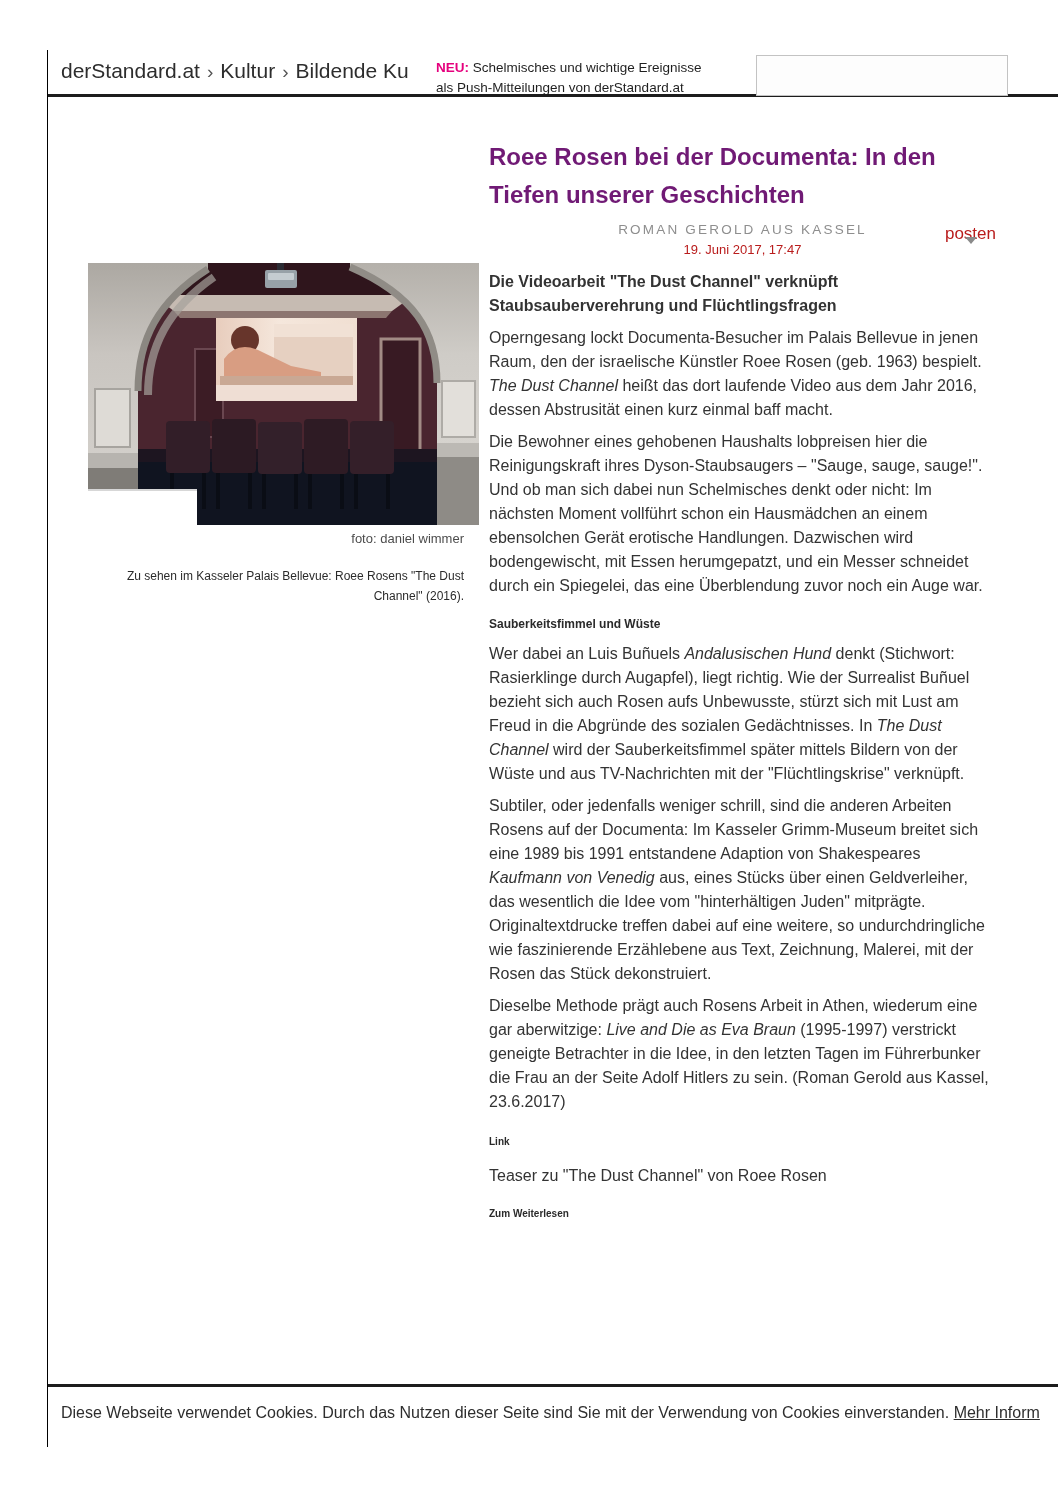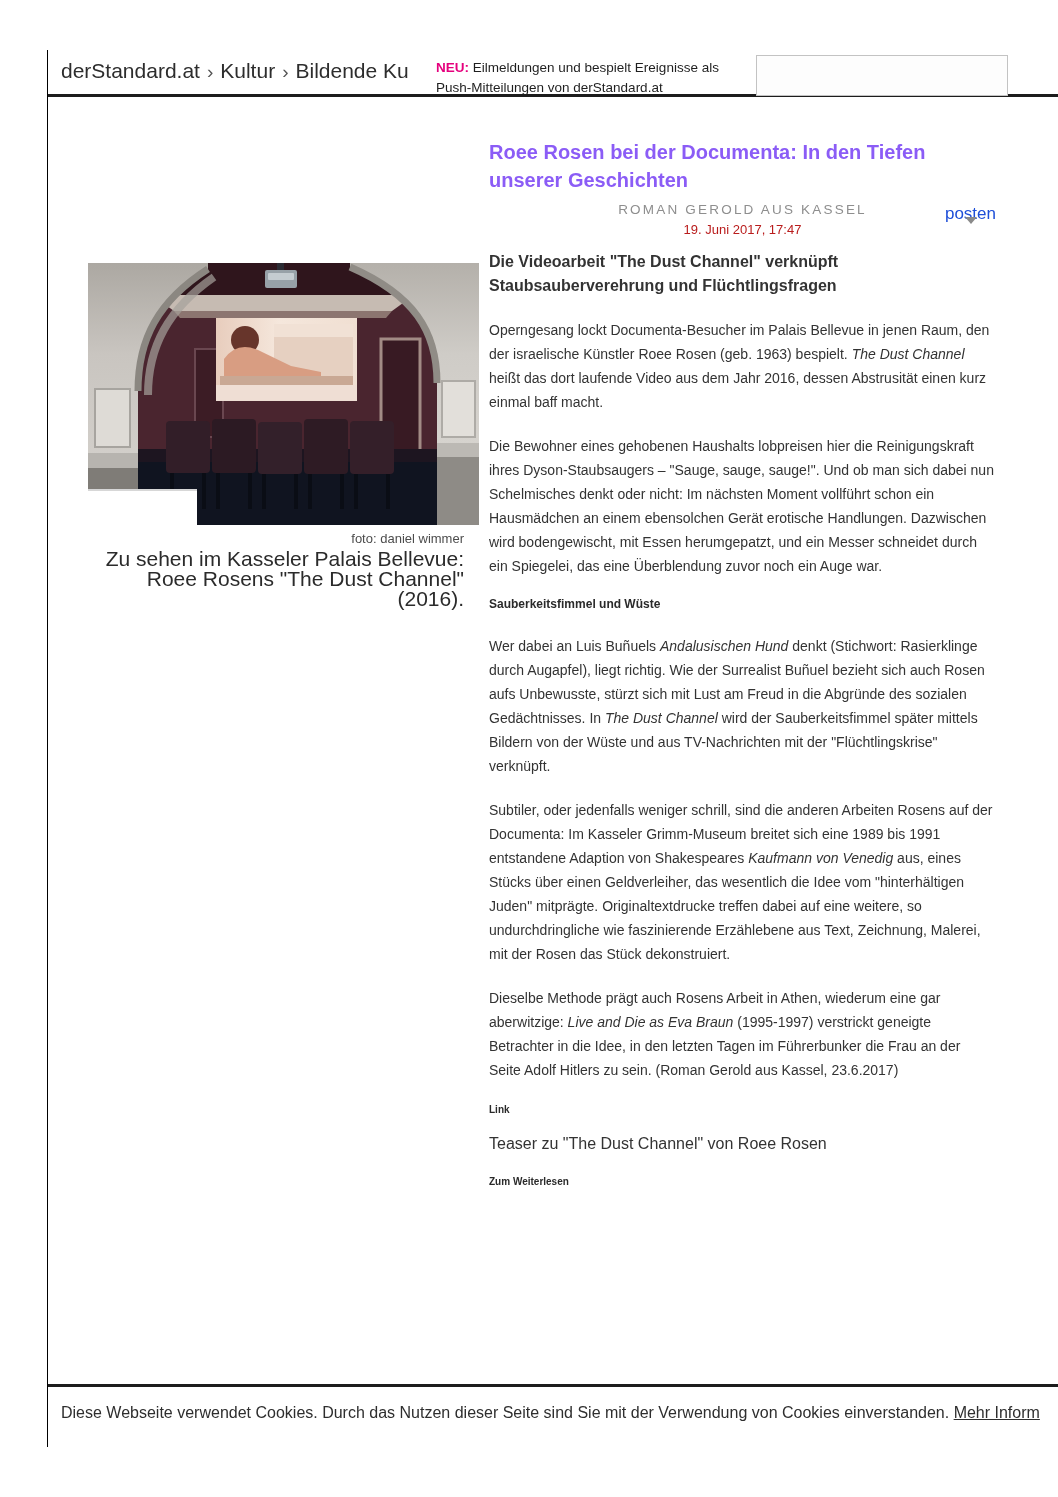--- a/index.html
+++ b/index.html
@@ -14,54 +14,54 @@
   .crumbs a { color:#2d2d2d; text-decoration:none; cursor:pointer; }
   .crumbs .sep { color:#555; margin:0 7px; font-size:19px; }
   .push { position:absolute; left:388px; top:8px; width:284px; font-size:13.5px; line-height:20px; color:#1f1f1f; cursor:pointer; }
   .neu { color:#e5007d; font-weight:bold; }
   .hdr-box { position:absolute; left:708px; top:5px; width:252px; height:41px; border:1px solid #c3c3c3; background:#fdfdfd; }
 
   
   .figure { position:absolute; left:25px; top:213px; width:391px;padding-left:15px; }
   .figure svg { display:block; cursor:pointer; }
   .credit { text-align:right; font-size:13px; color:#4c4c4c; margin-top:6px; }
-  .caption { text-align:right; font-size:21px; line-height:20px; color:#2b2b2b; margin-top:3px; }
+  .caption { text-align:right; font-size:12px; line-height:20px; color:#2b2b2b; margin-top:20px; }
 
   
   .article { position:absolute; left:441px; top:88px; width:507px; color:#333; }
-  h1.title { font-size:20px; line-height:28px; color:#8b5cf6; font-weight:bold; }
+  h1.title { font-size:24px; line-height:38px; color:#701a75; font-weight:bold; }
   .meta { margin-top:8px; position:relative;text-align:center; }
   .byline { font-size:13.5px; letter-spacing:2.2px; color:#8e8e8e; line-height:16px; }
   .date { font-size:13px; color:#b91c1c; margin-top:4px; line-height:16px; }
   .share { position:absolute; right:0; top:2px; cursor:pointer; }
-  .share-label { font-size:17px; color:#1d4ed8; display:block; }
+  .share-label { font-size:17px; color:#b91c1c; display:block; }
   .share-caret { width:0; height:0; border-left:6px solid transparent; border-right:6px solid transparent;
                  border-top:7px solid #8a8a8a; margin-top:4px; margin-left:2px; }
   .lead { margin-top:12px; font-weight:bold; font-size:16px; line-height:24px; }
-  p.body { margin-top:20px; font-size:14px; line-height:24px; }
+  p.body { margin-top:8px; font-size:16px; line-height:24px; }
   h3.sub { margin-top:16px; font-size:12px; line-height:20px; font-weight:bold; color:#2a2a2a; }
   .mini-head { margin-top:18px; font-size:10px; line-height:20px; font-weight:bold; color:#2a2a2a; }
   .mini-head.more { margin-top:16px; }
   .link-line { margin-top:12px; font-size:16px; line-height:24px; color:#333; cursor:pointer; }
 
   
   .cookie { position:absolute; left:0; right:0; top:1334px; bottom:0; border-top:3px solid #1c1c1c;
             background:#fff; overflow:hidden; white-space:nowrap; padding:17px 0 0 13px; font-size:16px; color:#2e2e2e; z-index:5; }
   .cookie a { color:#2e2e2e; text-decoration:underline; cursor:pointer; }
 </style>
 </head>
 <body>
 
 <div class="frame">
 
   <header class="site-header">
     <nav class="crumbs">
       <a>derStandard.at</a><span class="sep">›</span><a>Kultur</a><span class="sep">›</span><a>Bildende Ku</a>
     </nav>
-    <div class="push"><span class="neu">NEU:</span><span> Eilmeldungen und bespielt Ereignisse als Push-Mitteilungen von derStandard.at</span></div>
+    <div class="push"><span class="neu">NEU:</span><span> Schelmisches und wichtige Ereignisse als Push-Mitteilungen von derStandard.at</span></div>
     <div class="hdr-box"></div>
   </header>
 
   <figure class="figure">
     <svg width="391" height="262" viewBox="0 0 391 262">
       <defs>
         <linearGradient id="stoneL" x1="0" y1="0" x2="0" y2="1">
           <stop offset="0" stop-color="#aca8a2"></stop>
             <stop offset="0.35" stop-color="#c9c5c0"></stop>
             <stop offset="1" stop-color="#d8d5d0"></stop>

